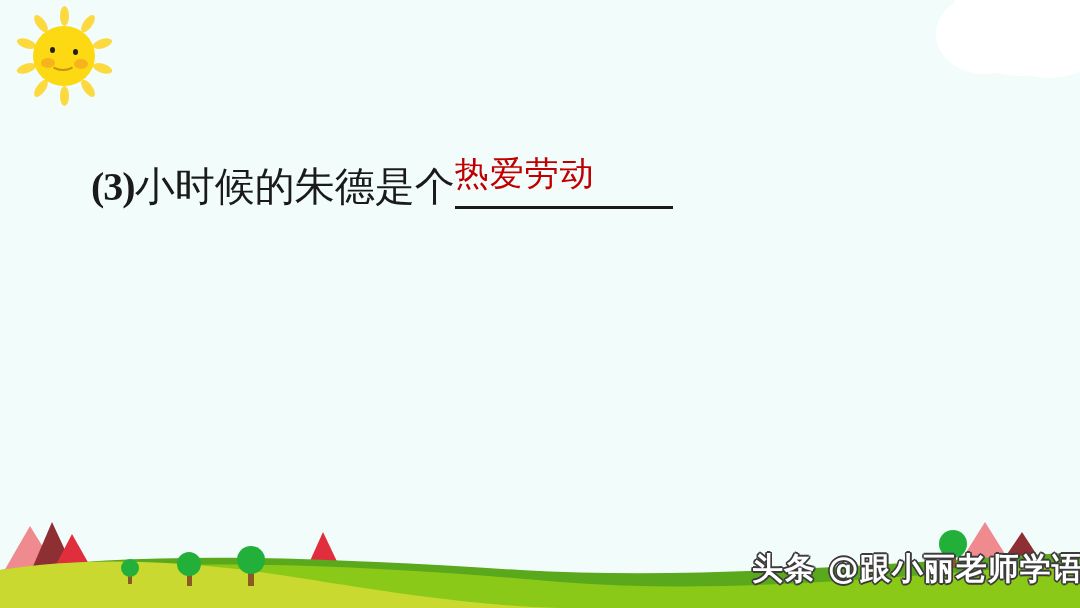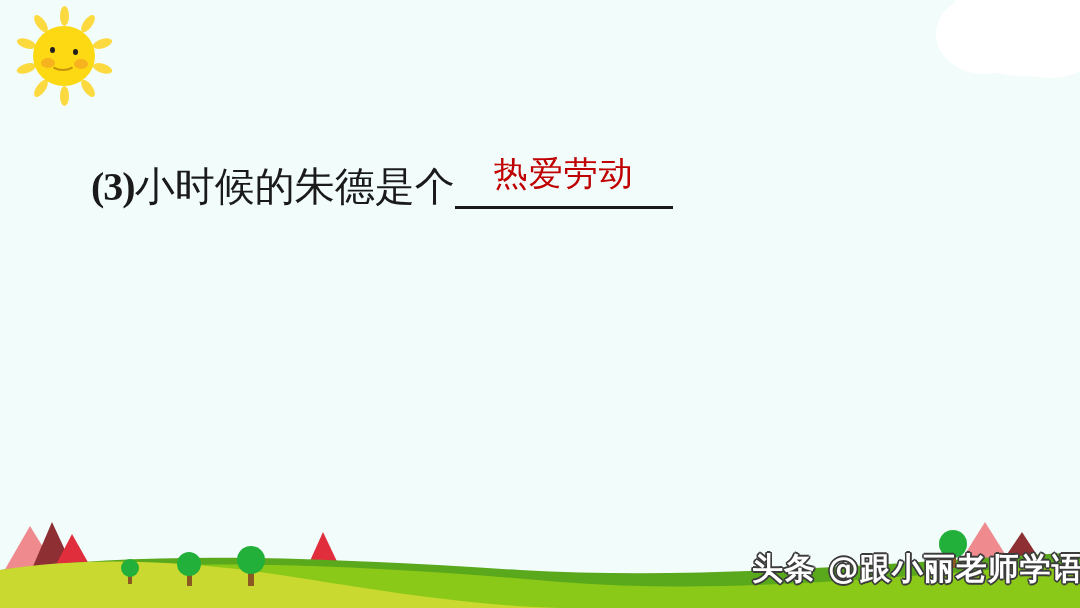--- a/index.html
+++ b/index.html
@@ -87,21 +87,21 @@
     position:relative;
     display:inline-block;
     width:218px;
     height:52px;
     vertical-align:top;
   }
   #blank-answer {
     position:absolute;
     left:0; right:0;
     top:-10px;
-    text-align:center;
+    text-align:left;
     color:#c00000;
     font-size:34px;
     line-height:46px;
     letter-spacing:1px;
     font-family:"DejaVu Sans","Liberation Sans",sans-serif;
     font-weight:normal;
   }
   #blank-rule {
     position:absolute;
     left:0; right:0; bottom:3px;

